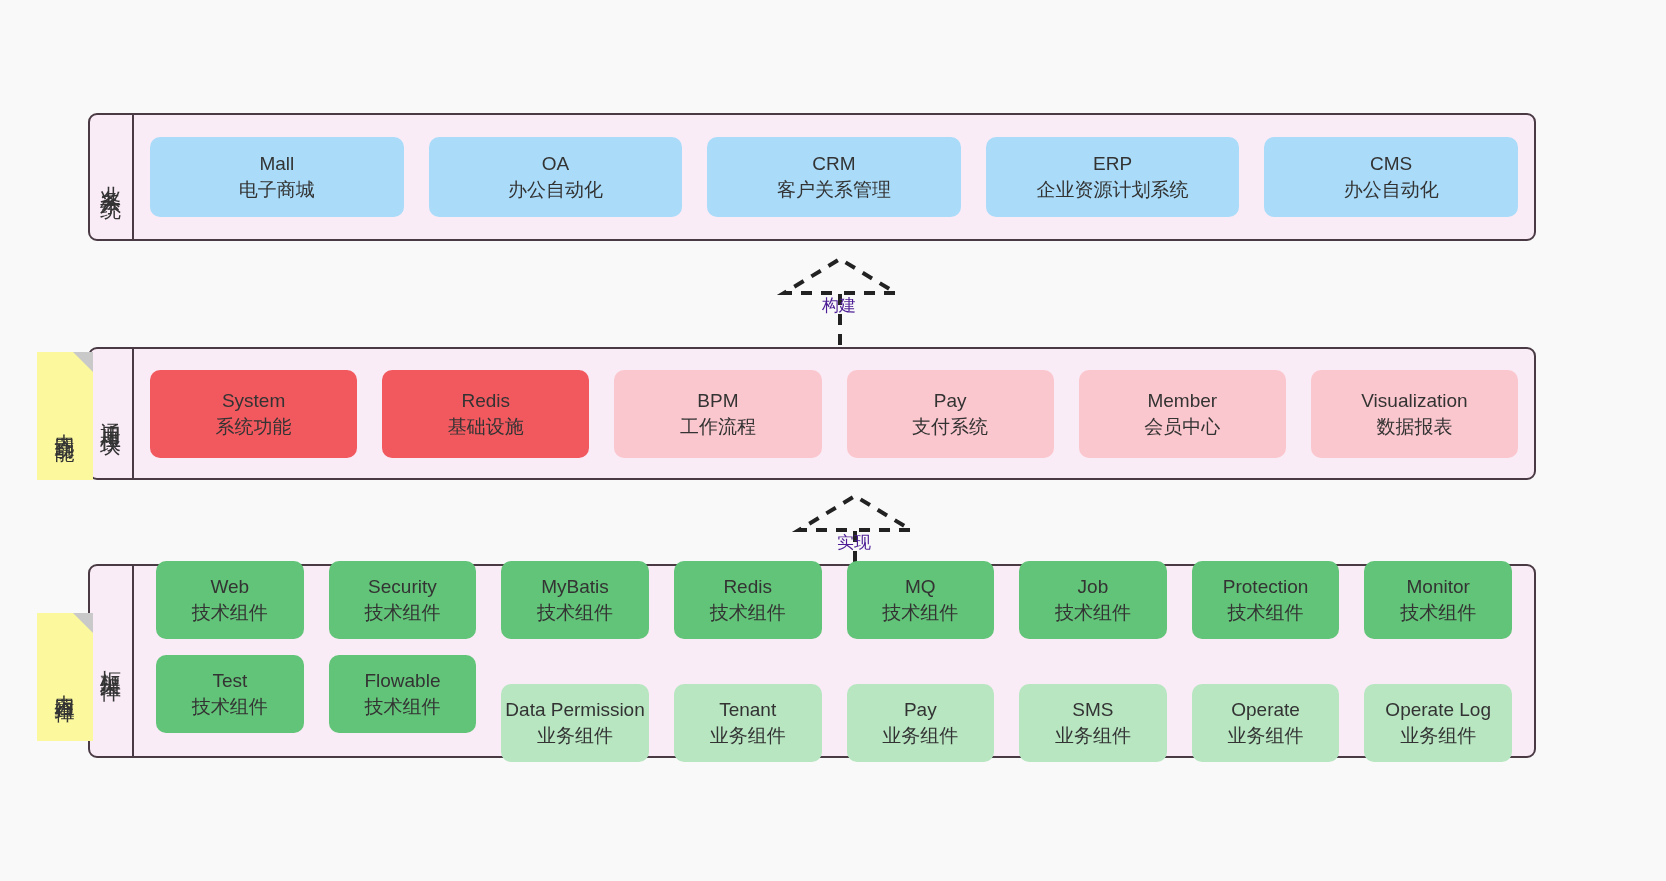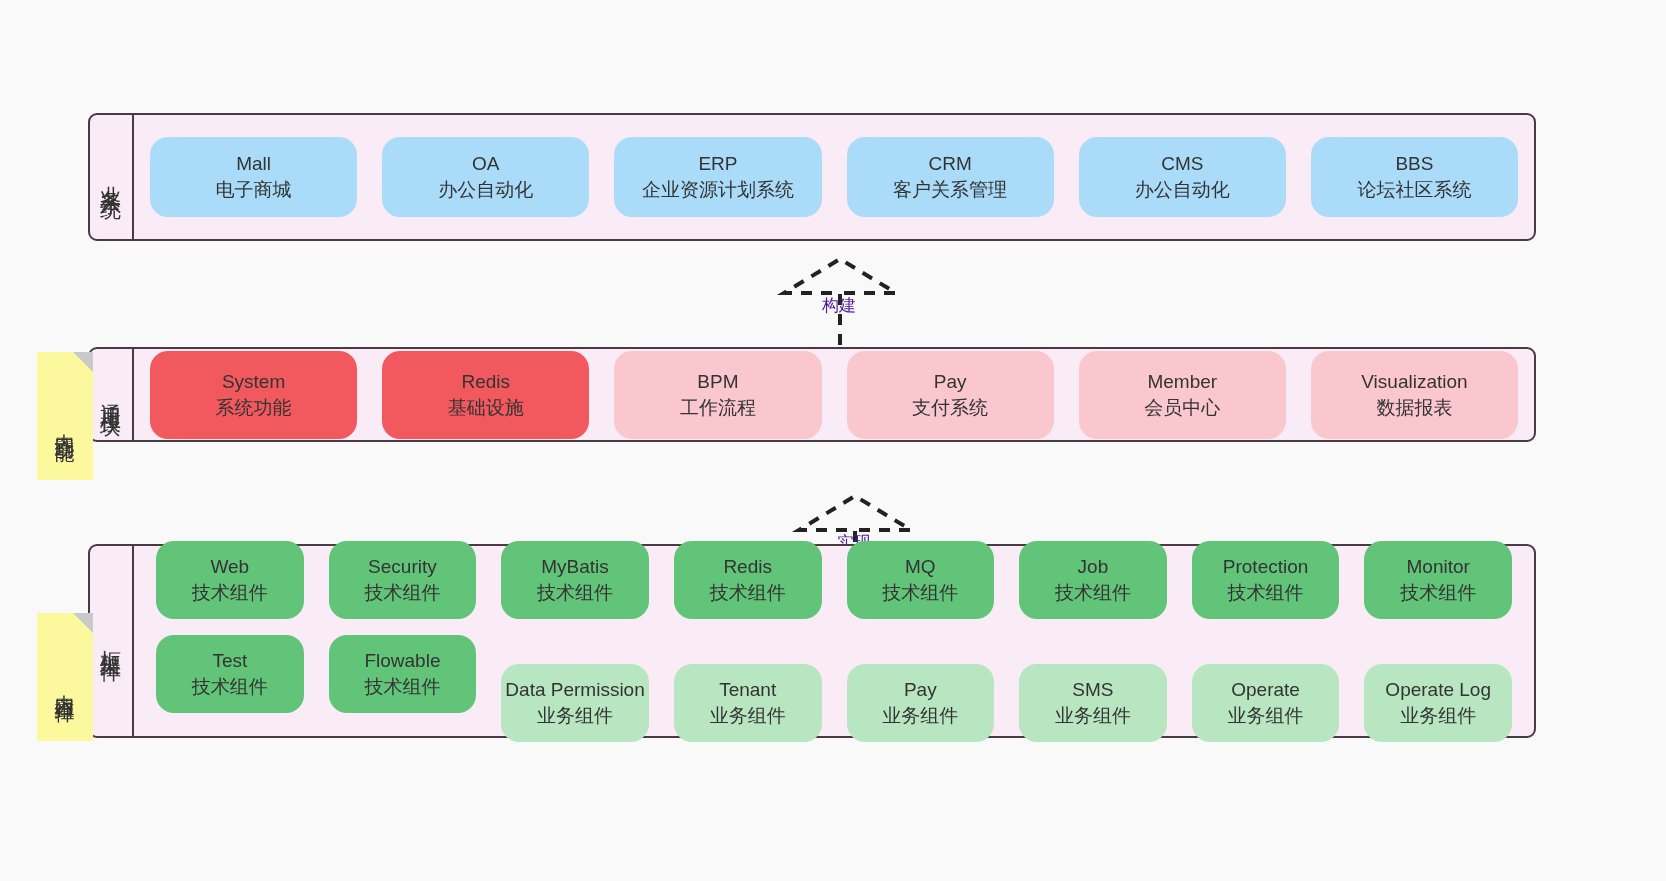--- a/index.html
+++ b/index.html
@@ -57,21 +57,21 @@
     display: flex;
     flex-direction: column;
     width: 100%;
     gap: 16px;
     padding: 14px 6px;
   }
 
   
   .card {
     flex: 1 1 0;
-    border-radius: 18px;
+    border-radius: 10px;
     display: flex;
     flex-direction: column;
     align-items: center;
     justify-content: center;
     text-align: center;
     color: #333;
     font-size: 19px;
     line-height: 1.35;
     padding: 6px 4px;
   }
@@ -130,53 +130,49 @@
       <div class="row">
         <div class="card biz-card">
           <span class="ln">Mall</span>
           <span class="ln">电子商城</span>
         </div>
         <div class="card biz-card">
           <span class="ln">OA</span>
           <span class="ln">办公自动化</span>
         </div>
         <div class="card biz-card">
+          <span class="ln">CRM</span>
+          <span class="ln">客户关系管理</span>
+        </div>
+        <div class="card biz-card">
           <span class="ln">ERP</span>
           <span class="ln">企业资源计划系统</span>
         </div>
         <div class="card biz-card">
-          <span class="ln">CRM</span>
-          <span class="ln">客户关系管理</span>
-        </div>
-        <div class="card biz-card">
           <span class="ln">CMS</span>
           <span class="ln">办公自动化</span>
-        </div>
-        <div class="card biz-card">
-          <span class="ln">BBS</span>
-          <span class="ln">论坛社区系统</span>
         </div>
       </div>
     </div>
   </div>
 
   <div class="arrow" style="left:750px; top:255px; width:180px; height:95px;">
     <svg width="180" height="95" viewBox="0 0 180 95">
       <path d="M 78 90 L 78 38 L 22 38 L 78 4 L 134 38 L 78 38" fill="none" stroke="#222" stroke-width="4" stroke-dasharray="11,9" stroke-linecap="butt" transform="translate(12,0)"></path>
       <path d="M 78 90 L 78 38" fill="none" stroke="#222" stroke-width="4" stroke-dasharray="11,9" transform="translate(124,0)"></path>
     </svg>
     <span class="arrow-label" style="left:72px; top:39px;">构建</span>
   </div>
 
   <div class="note" style="left:37px; top:352px; height:128px;">
     <span class="fold"></span>
     <span class="txt">内置功能</span>
   </div>
 
-  <div class="layer" id="layer-modules" style="left:88px; top:347px; width:1448px; height:95px;">
+  <div class="layer" id="layer-modules" style="left:88px; top:347px; width:1448px; height:133px;">
     <div class="layer-title">通用模块</div>
     <div class="layer-body">
       <div class="row">
         <div class="card mod-strong">
           <span class="ln">System</span>
           <span class="ln">系统功能</span>
         </div>
         <div class="card mod-strong">
           <span class="ln">Redis</span>
           <span class="ln">基础设施</span>
@@ -207,21 +203,21 @@
       <path d="M 78 90 L 78 38" fill="none" stroke="#222" stroke-width="4" stroke-dasharray="11,9" transform="translate(124,0)"></path>
     </svg>
     <span class="arrow-label" style="left:72px; top:39px;">实现</span>
   </div>
 
   <div class="note" style="left:37px; top:613px; height:128px;">
     <span class="fold"></span>
     <span class="txt">内置组件</span>
   </div>
 
-  <div class="layer" id="layer-framework" style="left:88px; top:544px; width:1448px; height:194px;">
+  <div class="layer" id="layer-framework" style="left:88px; top:564px; width:1448px; height:194px;">
     <div class="layer-title">框架组件</div>
     <div class="layer-body">
       <div class="rows-wrap">
 
         <div class="row">
           <div class="card tech-card">
             <span class="ln">Web</span>
             <span class="ln">技术组件</span>
           </div>
           <div class="card tech-card">

